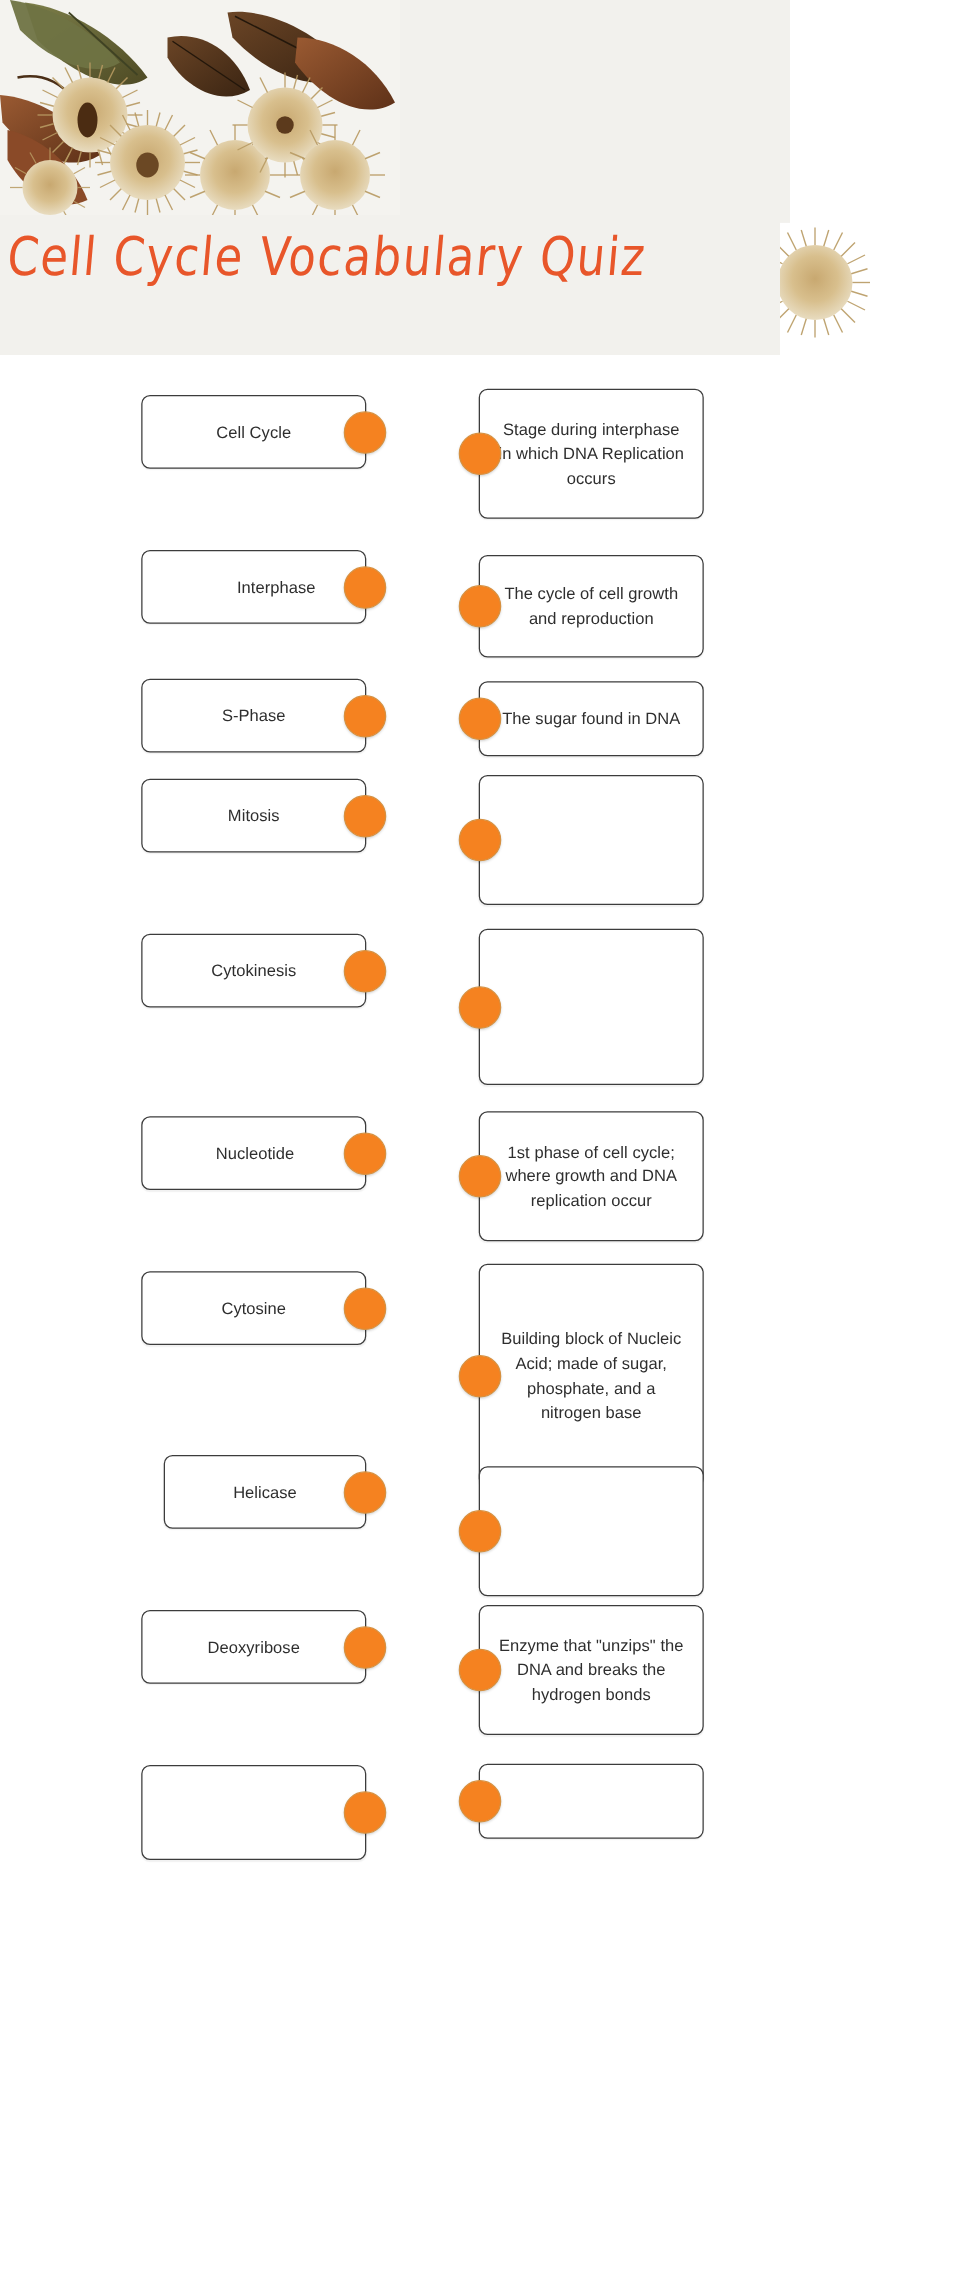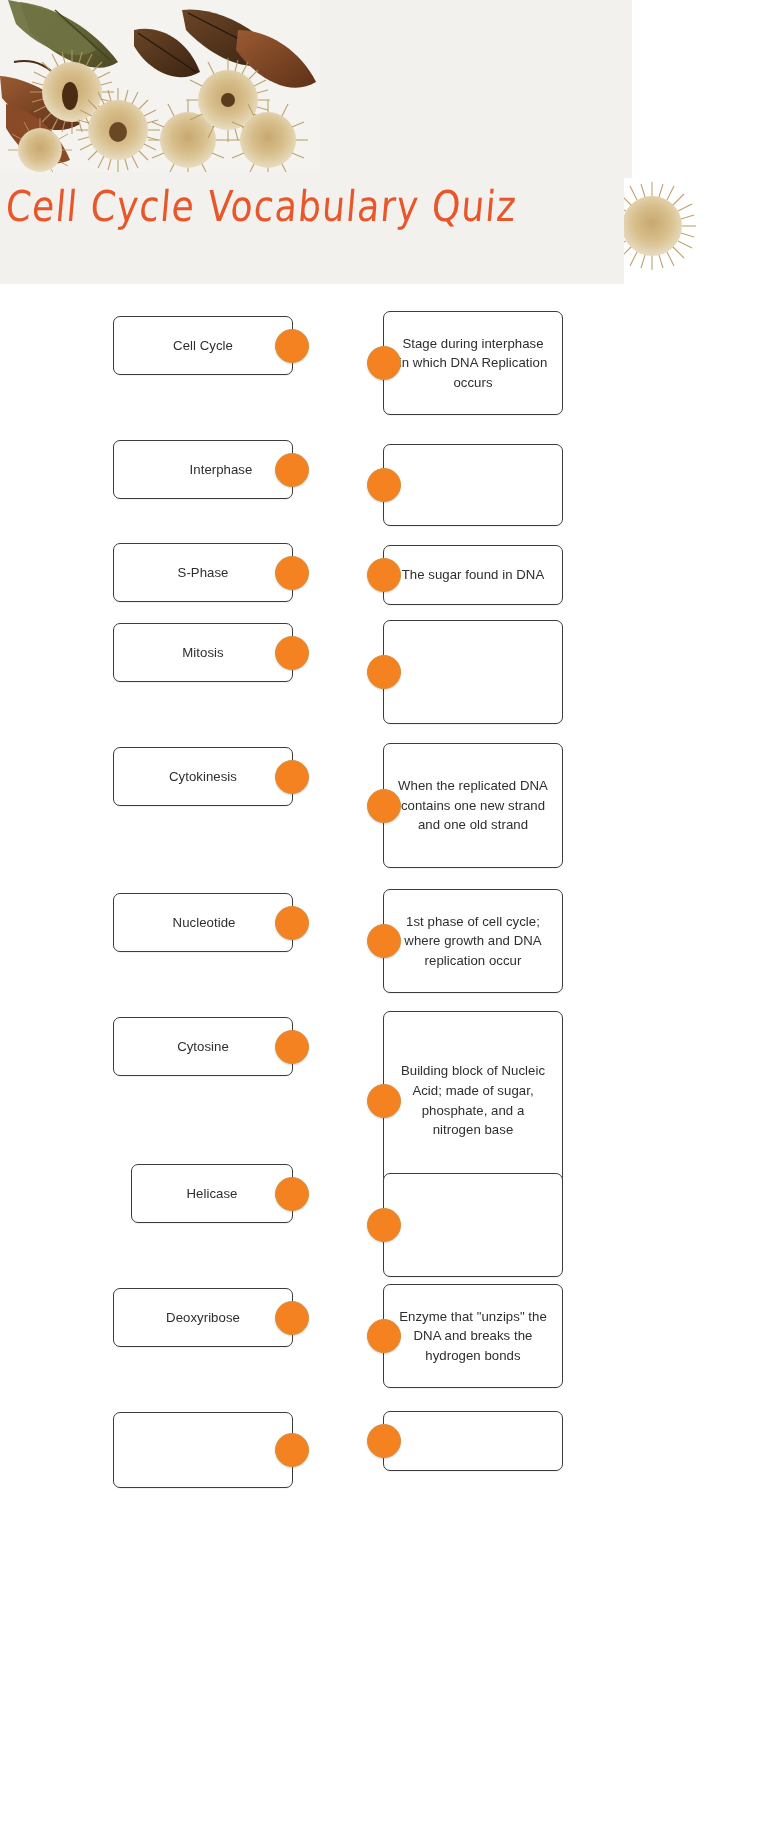--- a/index.html
+++ b/index.html
@@ -451,37 +451,37 @@
         </div>
       <div class="col-right" id="defs-col">
           <div class="item" style="top: 27px;">
             <div class="card card-def" style="height: 104px;">
               <span class="card-text">Stage during interphase in which DNA Replication occurs</span>
               <span class="dot"></span>
             </div>
           </div>
           <div class="item" style="top: 160px;">
             <div class="card card-def" style="height: 82px;">
+              <span class="card-text">The cycle of cell growth and reproduction</span>
               <span class="dot"></span>
             </div>
           </div>
           <div class="item" style="top: 261px;">
             <div class="card card-def" style="height: 60px;">
               <span class="card-text">The sugar found in DNA</span>
               <span class="dot"></span>
             </div>
           </div>
           <div class="item" style="top: 336px;">
             <div class="card card-def" style="height: 104px;">
               <span class="dot"></span>
             </div>
           </div>
           <div class="item" style="top: 459px;">
             <div class="card card-def" style="height: 125px;">
-              <span class="card-text">When the replicated DNA contains one new strand and one old strand</span>
               <span class="dot"></span>
             </div>
           </div>
           <div class="item" style="top: 605px;">
             <div class="card card-def" style="height: 104px;">
               <span class="card-text">1st phase of cell cycle; where growth and DNA replication occur</span>
               <span class="dot"></span>
             </div>
           </div>
           <div class="item" style="top: 727px;">

